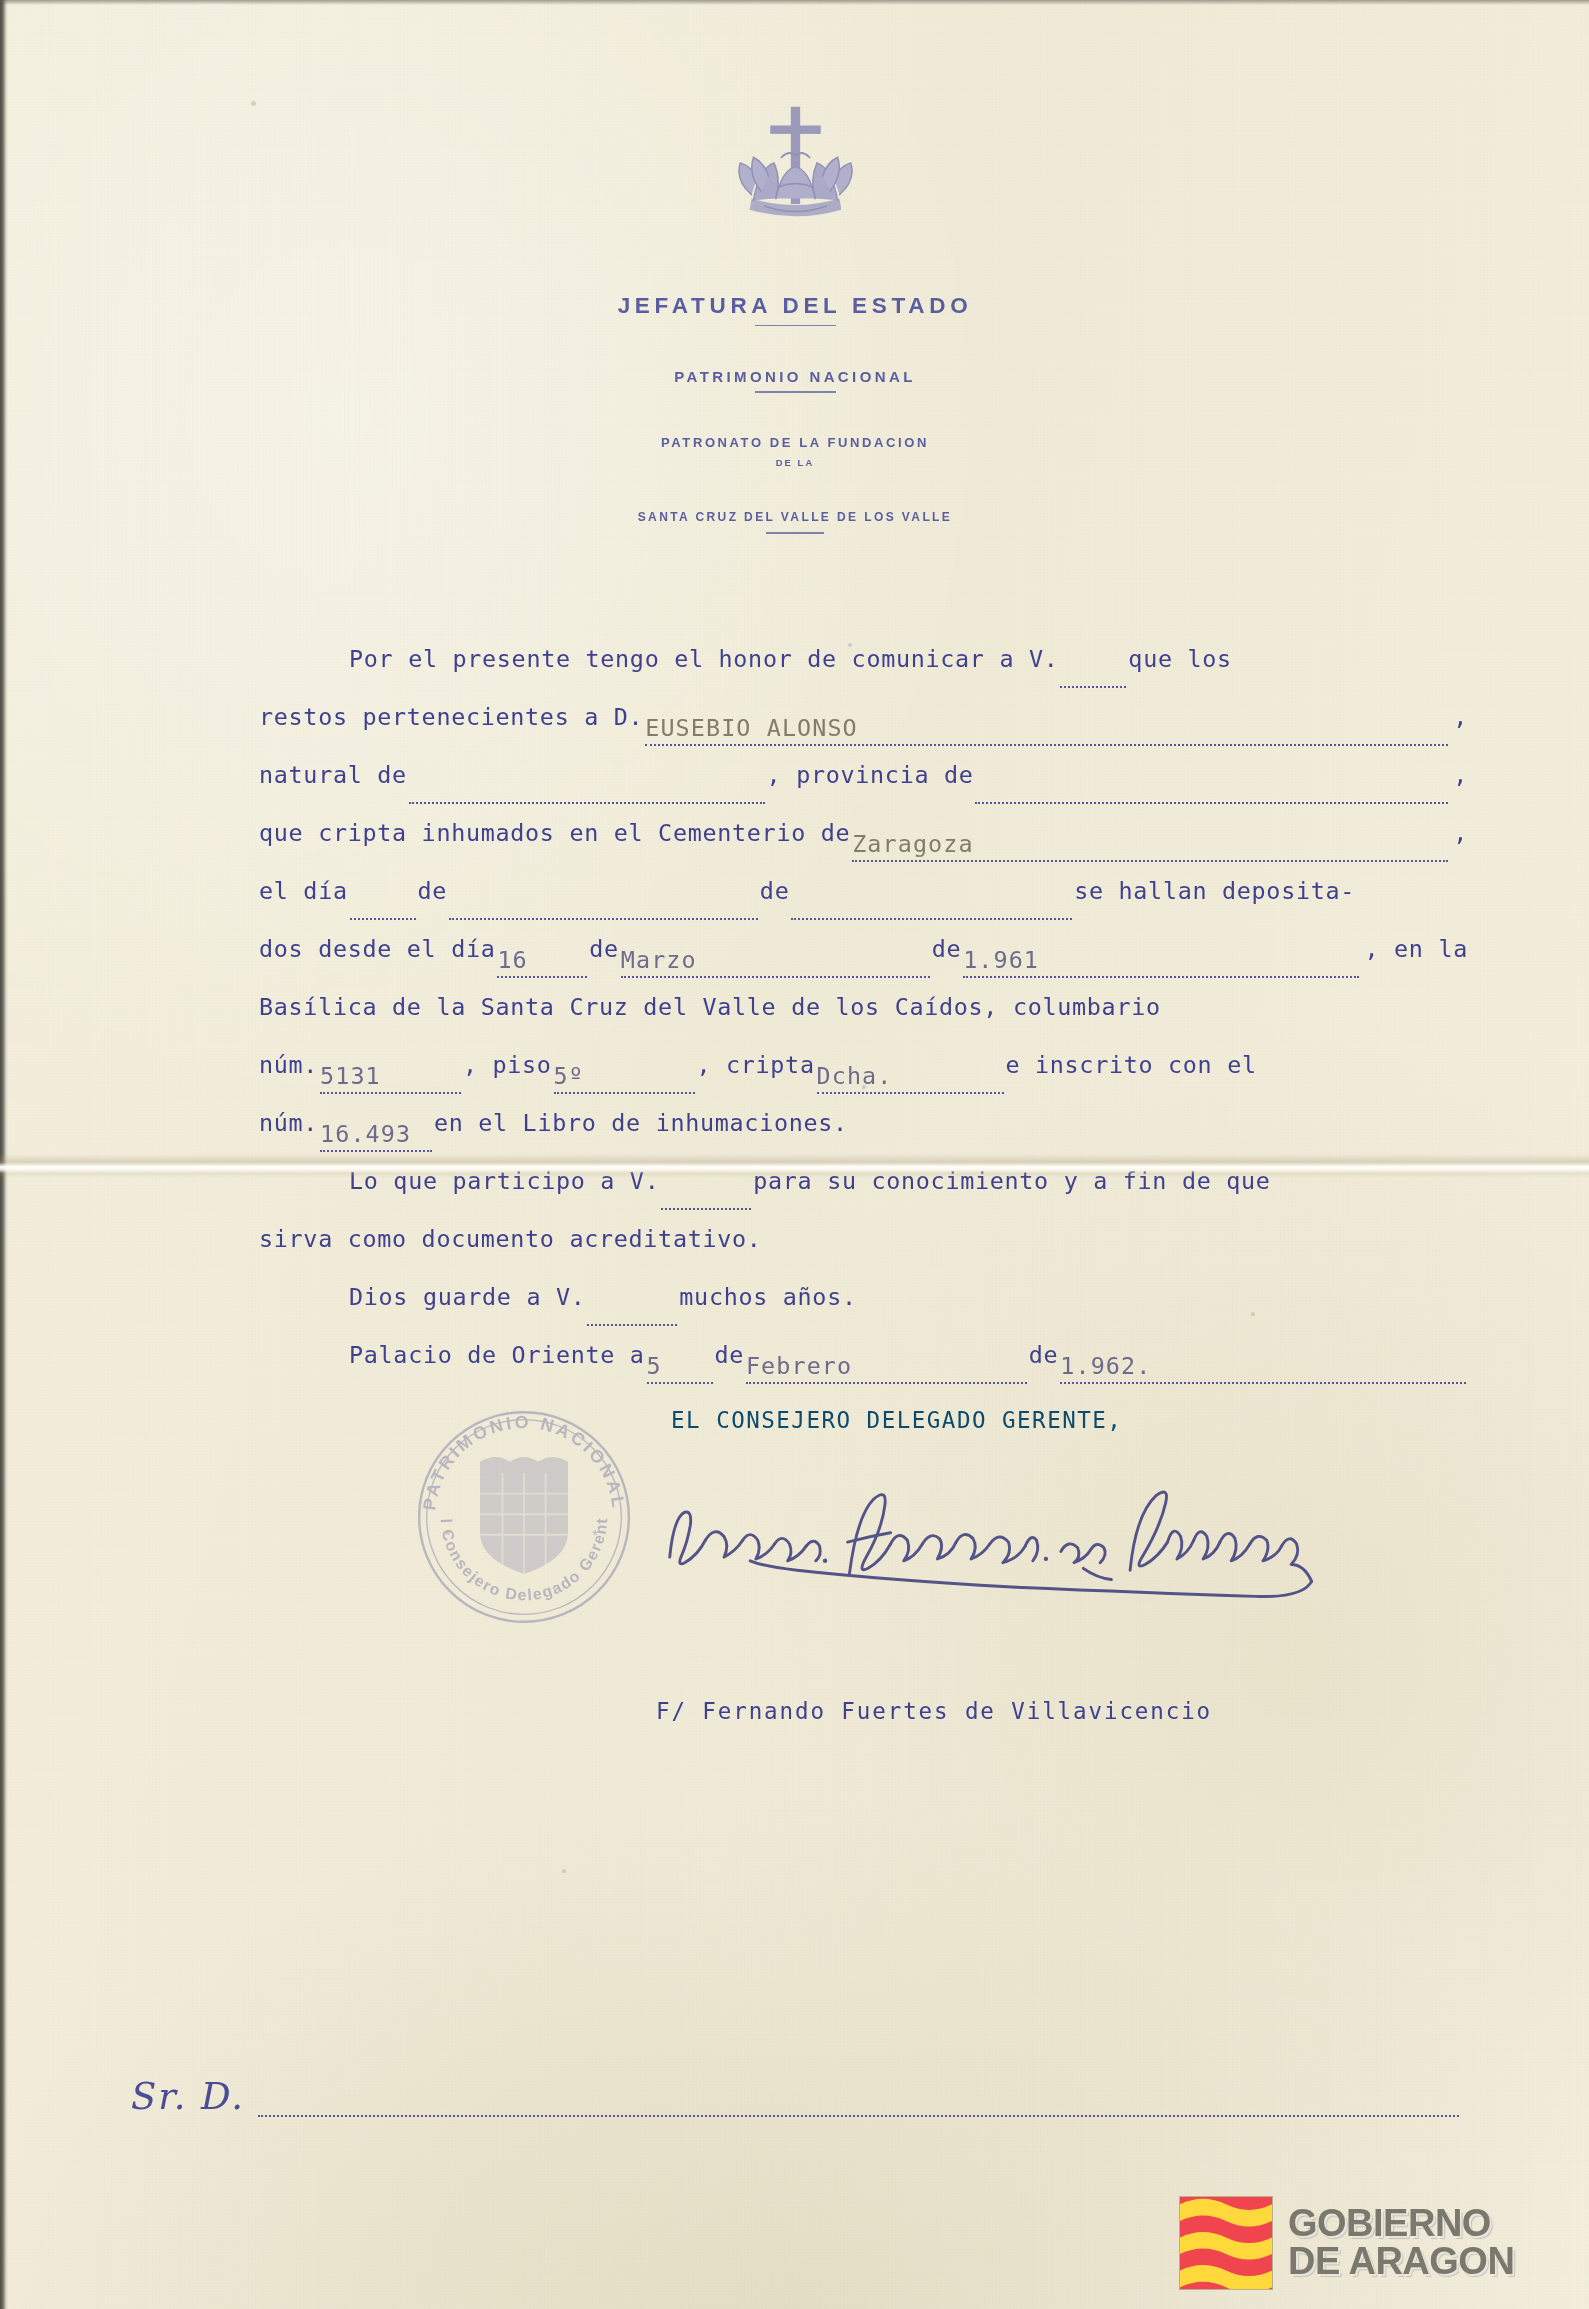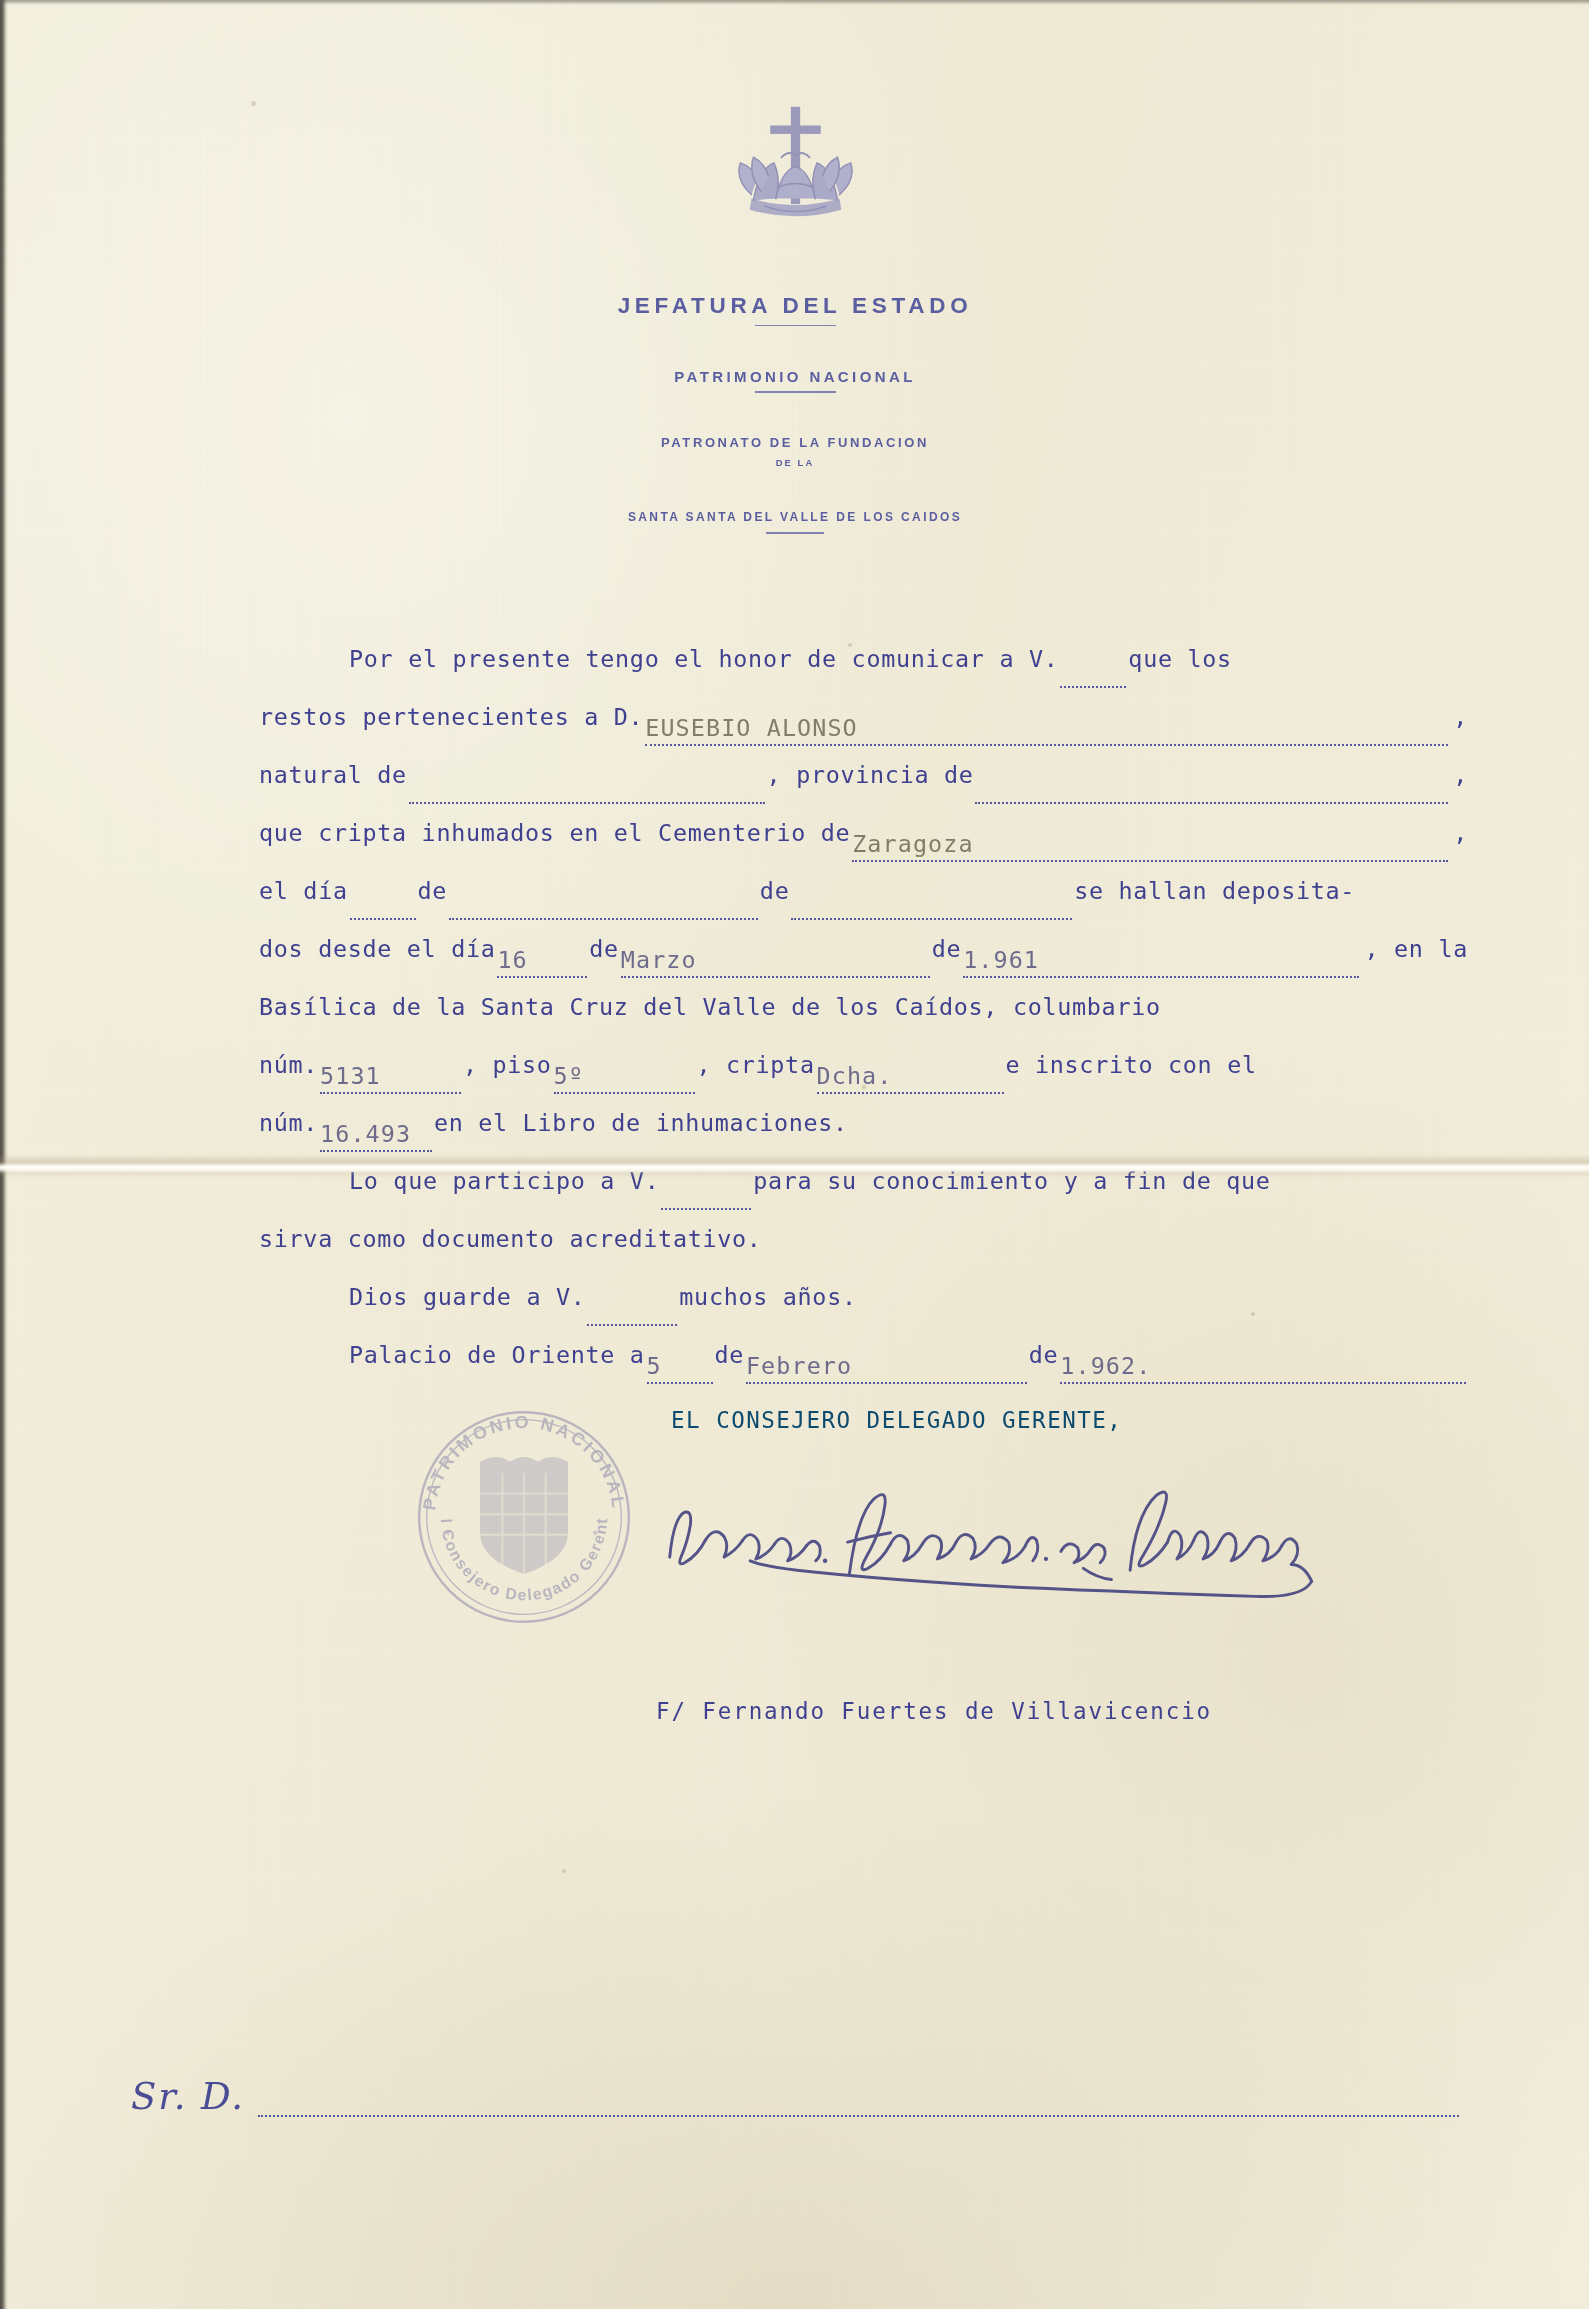--- a/index.html
+++ b/index.html
@@ -303,21 +303,21 @@
         <path d="M52 112 Q85 124 118 112" stroke="#6f6fa8" stroke-width="1.6"></path>
       </g>
     </svg>
 
     <div class="lh-line lh1">JEFATURA DEL ESTADO</div>
     <div class="rule"></div>
     <div class="lh-line lh2">PATRIMONIO NACIONAL</div>
     <div class="rule"></div>
     <div class="lh-line lh3">PATRONATO DE LA FUNDACION</div>
     <div class="lh-line lh4">DE LA</div>
-    <div class="lh-line lh5">SANTA SANTA DEL VALLE DE LOS CAIDOS</div>
+    <div class="lh-line lh5">SANTA CRUZ DEL VALLE DE LOS VALLE</div>
     <div class="rule short"></div>
   </div>
 
   <div class="body">
 
     <div class="ln indent">
       <span class="tx">Por el presente tengo el honor de comunicar a V.</span>
       <span class="fill w-tiny"></span>
       <span class="tx">que los</span>
     </div>
@@ -505,20 +505,36 @@
   <div class="crease"></div>
   <div class="crease2"></div>
 
   <div class="addressee">
     <span class="sd">Sr. D.</span>
     <span class="fill grow">
       <span class="val"></span>
     </span>
   </div>
 
+  <div class="logo">
+    <div class="logo-flag">
+      <svg viewBox="0 0 100 100" width="100%" height="100%" preserveAspectRatio="none">
+        <rect width="100" height="100" fill="#f0444e"></rect>
+        <g fill="#ffd93b">
+          <path d="M0 8 Q25 -4 50 8 Q75 20 100 8 L100 26 Q75 38 50 26 Q25 14 0 26 Z"></path>
+          <path d="M0 44 Q25 32 50 44 Q75 56 100 44 L100 62 Q75 74 50 62 Q25 50 0 62 Z"></path>
+          <path d="M0 80 Q25 68 50 80 Q75 92 100 80 L100 98 Q75 110 50 98 Q25 86 0 98 Z"></path>
+        </g>
+      </svg>
+    </div>
+    <div class="logo-text">
+      <div>GOBIERNO</div>
+      <div>DE ARAGON</div>
+    </div>
+  </div>
 
   <div class="speck" style="left:251px; top:101px; width:4.7px; height:4.7px;"></div>
   <div class="speck" style="left:848px; top:643px; width:3.7px; height:3.7px;"></div>
   <div class="speck" style="left:862px; top:1085px; width:3.7px; height:3.7px;"></div>
   <div class="speck" style="left:1251px; top:1312px; width:3.7px; height:3.7px;"></div>
   <div class="speck" style="left:562px; top:1869px; width:3.7px; height:3.7px;"></div>
 
 </div>
 
 

